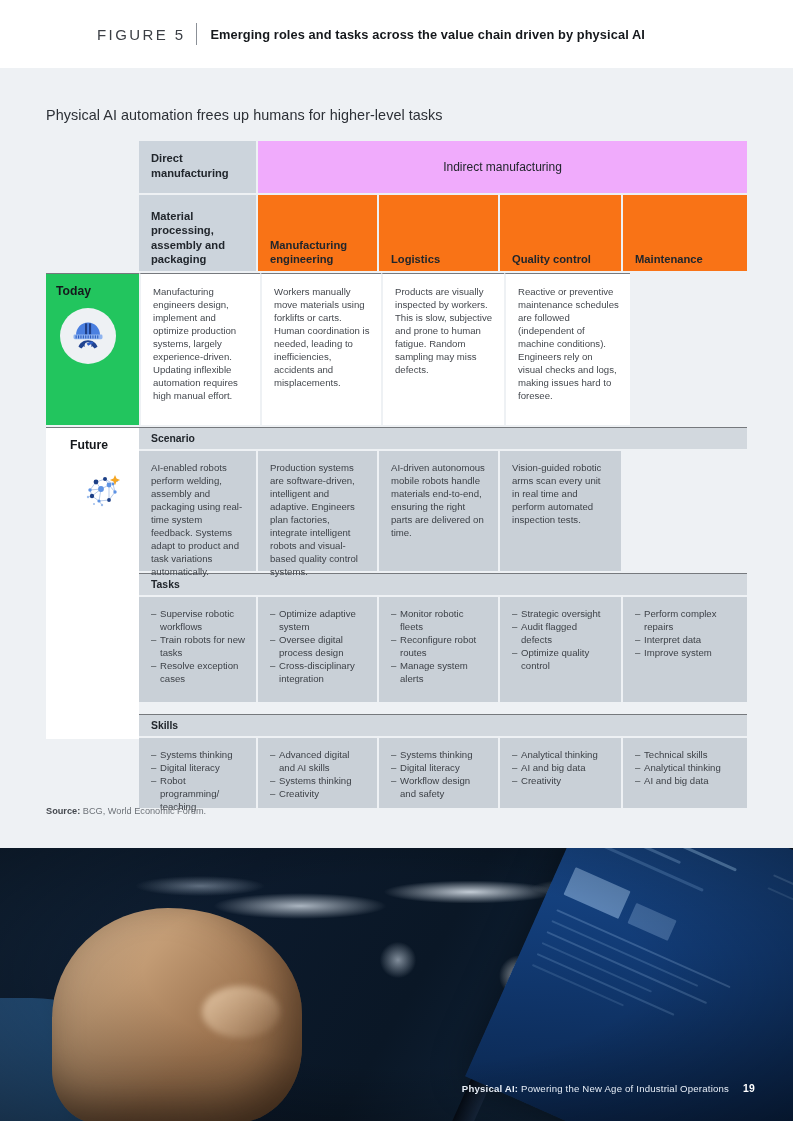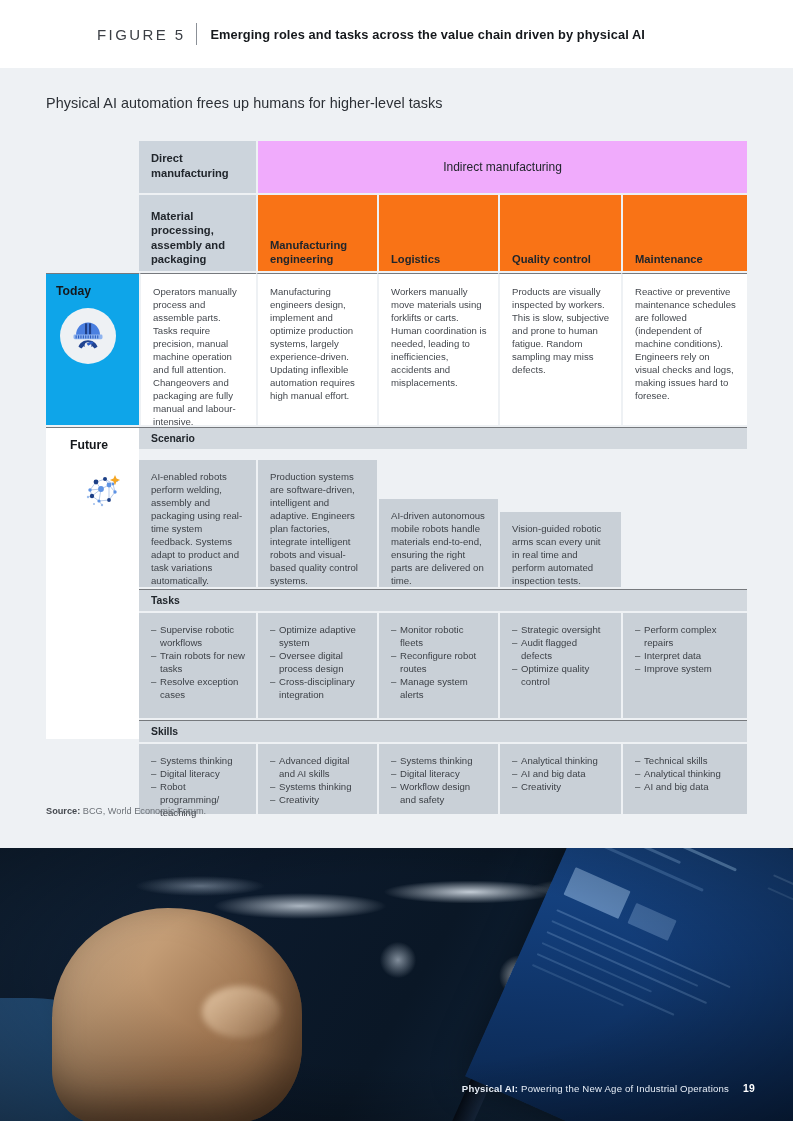--- a/index.html
+++ b/index.html
@@ -28,21 +28,21 @@
   .fig-title {
     font-size: 12.8px; font-weight: 700; color: #15181c; letter-spacing: .1px;
   }
 
   
   .panel {
     position: absolute; left: 0; top: 68px; width: 793px; height: 780px;
     background: #eef1f4;
   }
   .subtitle {
-    position: absolute; left: 46px; top: 95px;
+    position: absolute; left: 46px; top: 107px;
     font-size: 14.4px; color: #2c3036; font-weight: 400; letter-spacing: .05px;
   }
 
   
   .table-wrap {
     position: absolute; left: 46px; top: 141px; width: 701px;
   }
   .row { display: flex; }
 
   
@@ -76,21 +76,21 @@
   }
   .hdr2 .cell.first { background: #ccd4dc; border-left: none; }
   .hdr2 .inner {
     position: absolute; left: 0; bottom: 4px; width: 100%;
     padding: 0 11px 0 12px;
   }
 
   
   .today { margin-top: 2px; height: 152px; }
   .today .labelcell {
-    background: #0ea5e9; padding: 10px 0 0 10px; position: relative;
+    background: #22c55e; padding: 10px 0 0 10px; position: relative;
     border-top: 1.4px solid #76797d;
   }
   .today .cell {
     background: #ffffff; padding: 11px 11px 0 12px;
     font-size: 9.6px; color: #45494f; line-height: 1.36;
     border-left: 2px solid #eef1f4;
     border-top: 1.4px solid #76797d;
   }
   .rowlabel { font-size: 12.2px; font-weight: 700; color: #15181c; }
 
@@ -116,21 +116,21 @@
   .band.first { border-top: 1.4px solid #76797d; }
 
   .sub-row { display: flex; margin-top: 2px; }
   .sub-row .cell {
     background: #c9d0d7; padding: 10px 11px 0 12px;
     font-size: 9.6px; color: #3e4248; line-height: 1.36;
     border-left: 2px solid #eef1f4;
   }
   .sub-row .cell.first { border-left: none; }
 
-  .scen-h { height: 136px; align-items: flex-end; }
+  .scen-h { height: 120px; }
   .task-h { height: 105px; }
   .skill-h { height: 70px; }
 
   .bullets { list-style: none; }
   .bullets li {
     position: relative; padding-left: 9px; margin-bottom: 0;
     line-height: 1.36;
   }
   .bullets li:before {
     content: "–"; position: absolute; left: 0; top: 0; color: #3e4248;
@@ -283,21 +283,20 @@
                 <rect x="26.4" y="21.4" width="1.1" height="3.1"></rect>
               <rect x="28.8" y="21.4" width="1.1" height="3.1"></rect>
                 <rect x="31.2" y="21.4" width="1.1" height="3.1"></rect>
             </g>
             <path d="M22 26.2 c4.6 0 8.4 2.8 9.5 6.6 l-2.9 1.6 -2.2-2.1 -2.5 1.3 -1.9-1.1 -1.9 1.1 -2.5-1.3 -2.2 2.1 -2.9-1.6 C13.6 29 17.4 26.2 22 26.2 Z" fill="#20438f"></path>
             <circle cx="22" cy="31.6" r="3.4" fill="#eef1f4"></circle>
             <path d="M20.6 29.6 l5.6-2.4 1.3 1.9 -5.4 2.6 Z" fill="#2f5fc7"></path>
           </svg>
         </div>
       </div>
-      <div class="c0 cell">Operators manually process and assemble parts. Tasks require precision, manual machine operation and full attention. Changeovers and packaging are fully manual and labour-intensive.</div>
       <div class="c1 cell">Manufacturing engineers design, implement and optimize production systems, largely experience-driven. Updating inflexible automation requires high manual effort.</div>
       <div class="c2 cell">Workers manually move materials using forklifts or carts. Human coordination is needed, leading to inefficiencies, accidents and misplacements.</div>
       <div class="c3 cell">Products are visually inspected by workers. This is slow, subjective and prone to human fatigue. Random sampling may miss defects.</div>
       <div class="c4 cell">Reactive or preventive maintenance schedules are followed (independent of machine conditions). Engineers rely on visual checks and logs, making issues hard to foresee.</div>
     </div>
 
     <div class="future-block">
       <div class="fut-row">
 
         <div class="fut-left" style="height:312px;border-top:1.4px solid #76797d;">
@@ -386,21 +385,21 @@
             </div>
             <div class="c4 cell">
               <ul class="bullets">
                   <li>Perform complex repairs</li>
                   <li>Interpret data</li>
                   <li>Improve system</li>
                 </ul>
             </div>
           </div>
 
-          <div class="band" style="margin-top:2px;">Skills</div>
+          <div class="band" style="margin-top:12px;">Skills</div>
           <div class="sub-row skill-h">
             <div class="c0 cell first">
               <ul class="bullets">
                   <li>Systems thinking</li>
                   <li>Digital literacy</li>
                   <li>Robot programming/ teaching</li>
                 </ul>
             </div>
             <div class="c1 cell">
               <ul class="bullets">

